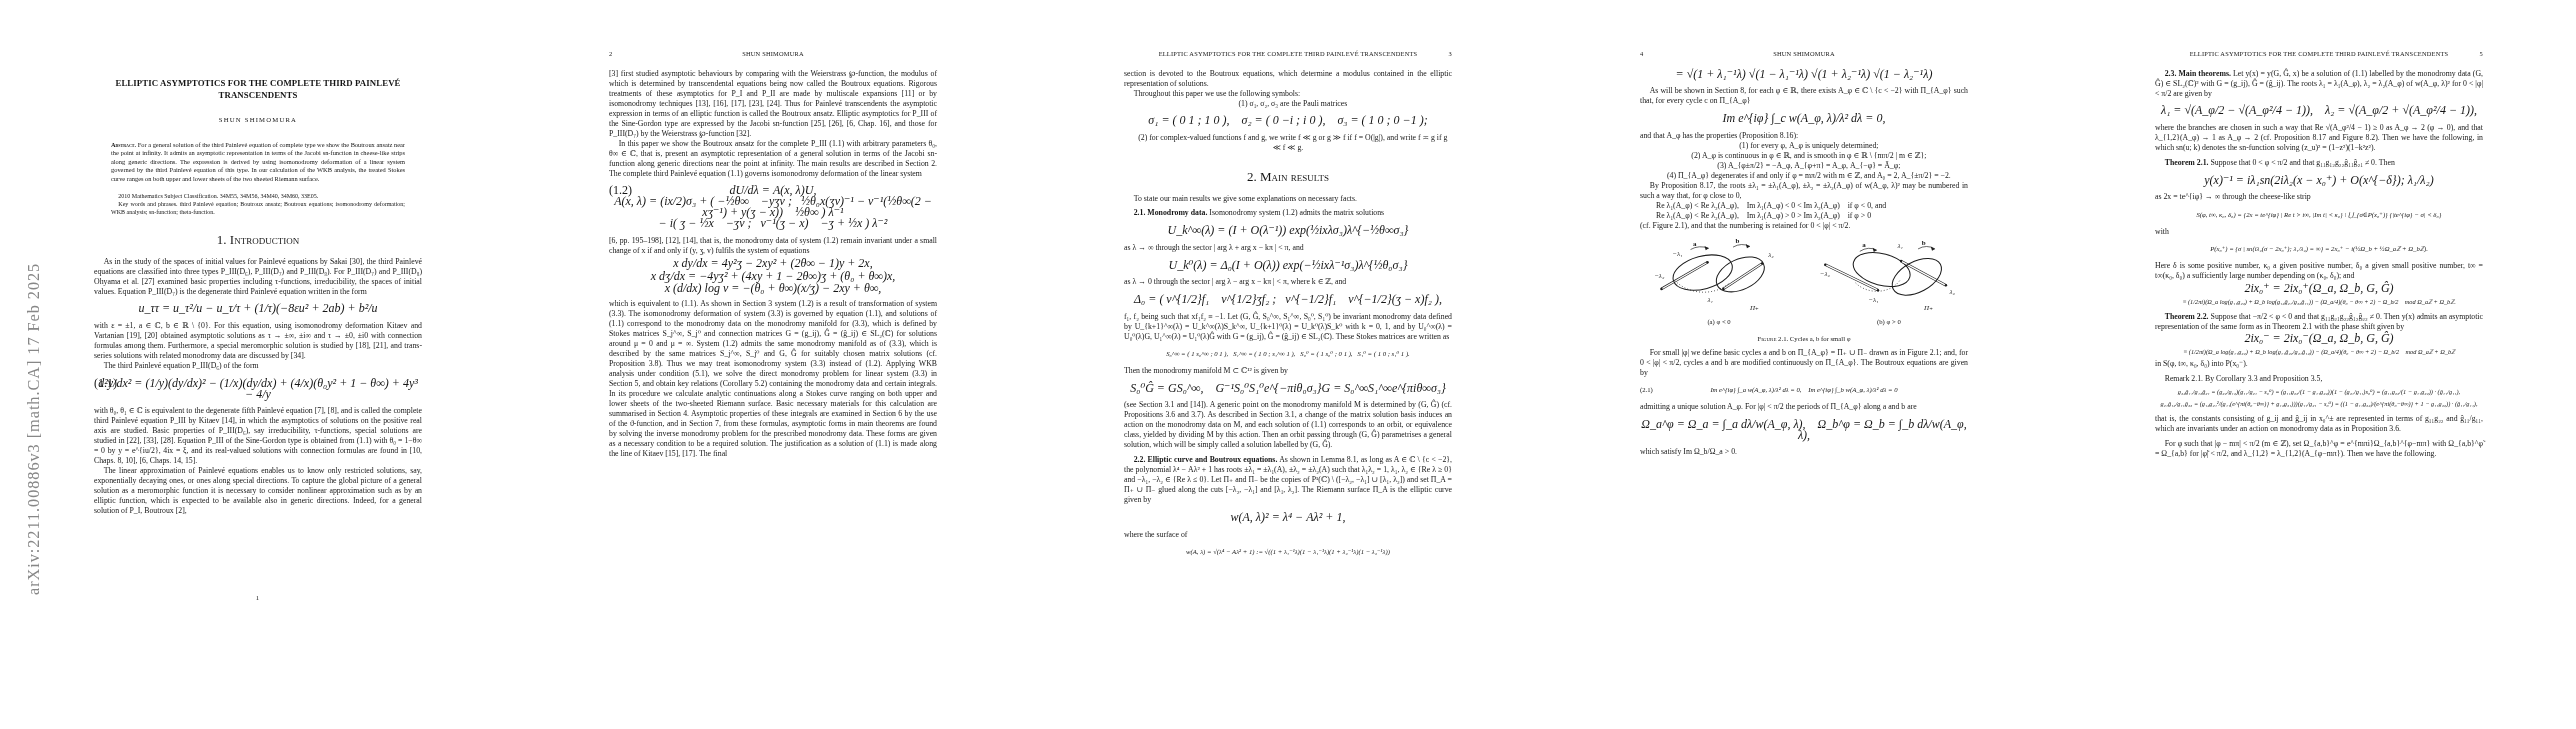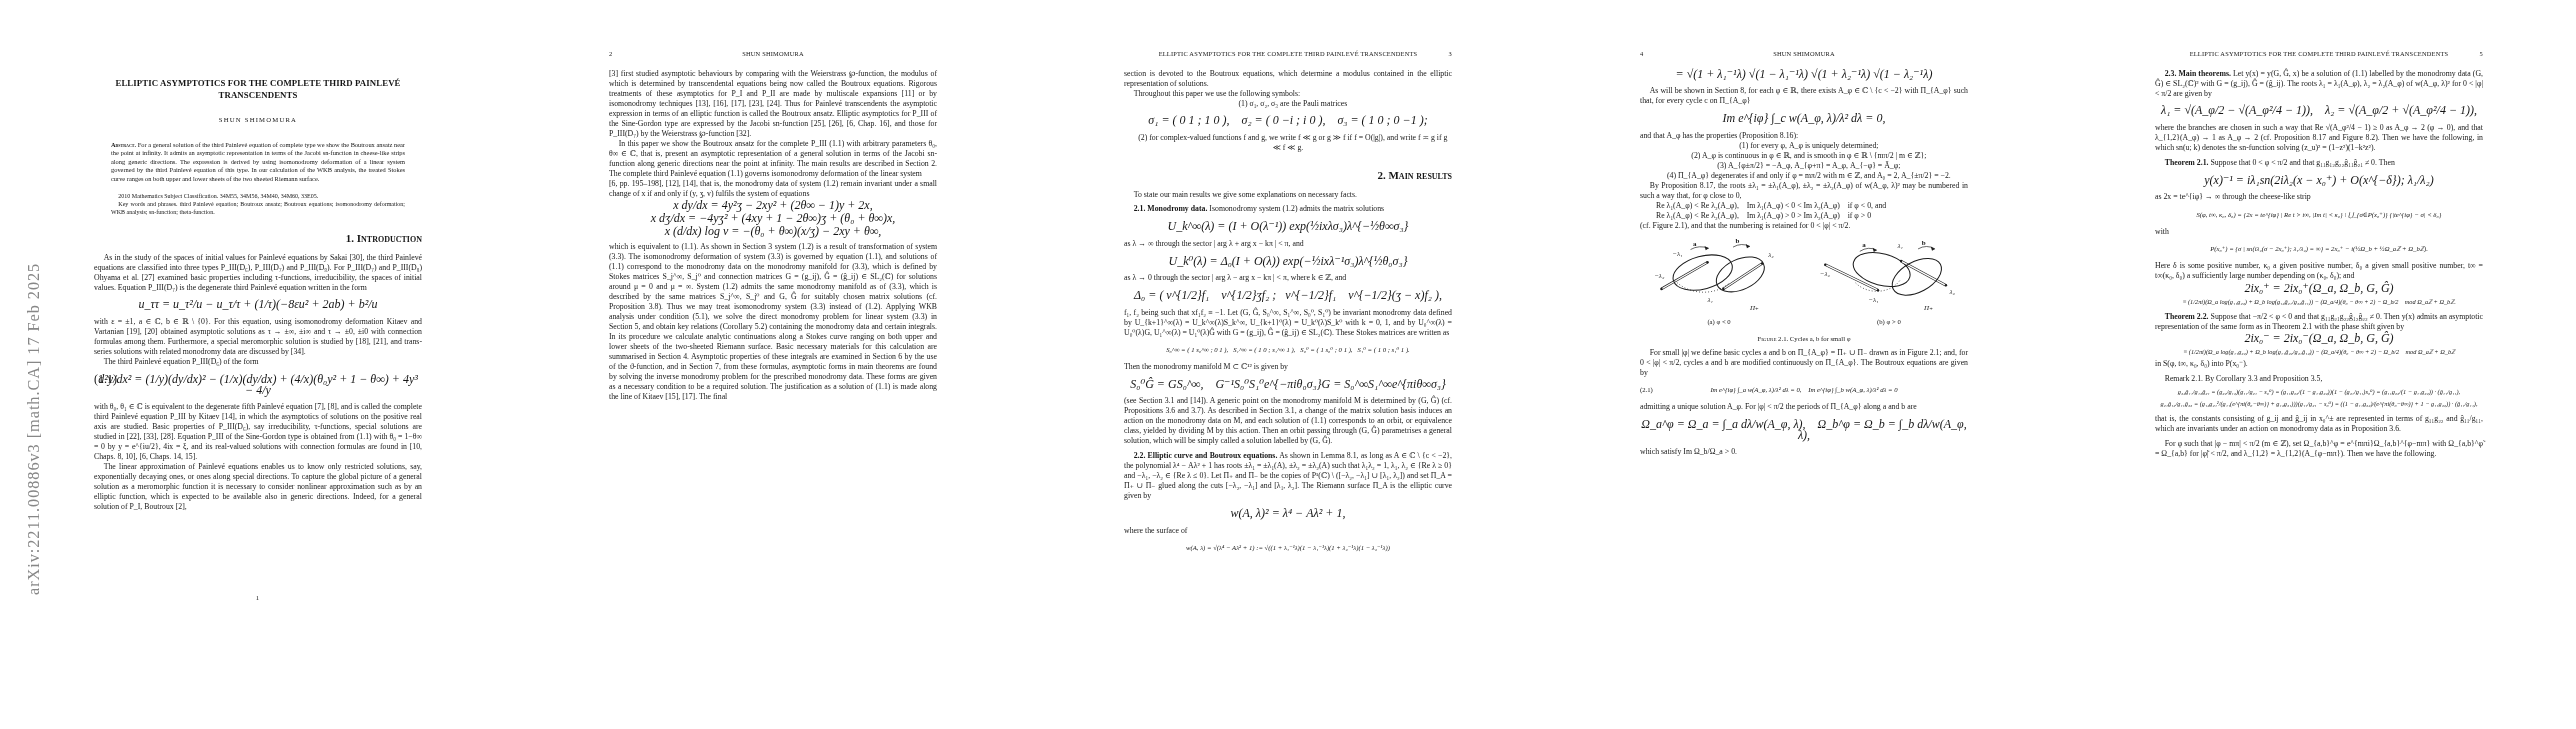--- a/index.html
+++ b/index.html
@@ -14,21 +14,21 @@
   .stamp{position:absolute;left:24px;top:170px;height:425px;writing-mode:vertical-rl;
          transform:rotate(180deg);font-size:16.4px;color:#878787;letter-spacing:0.9px;
          white-space:nowrap;}
 
   .title{font-size:8.8px;font-weight:bold;text-align:center;line-height:12px;margin:0;letter-spacing:0.1px;}
   .author{font-size:6.7px;text-align:center;letter-spacing:1.2px;margin:14.6px 0 0;}
   .abstract{font-size:6.4px;line-height:8.5px;text-align:justify;margin:18px 17px 0;}
   .lbl-sc{font-variant:small-caps;}
   .meta{font-size:6px;line-height:8px;text-align:justify;margin:0 17px;text-indent:7.3px;}
   .meta.first{margin-top:9px;}
-  .sechead{font-size:11px;text-align:right;font-variant:small-caps;margin:16px 0 8.5px;font-weight:bold;}
+  .sechead{font-size:13px;text-align:center;font-variant:small-caps;margin:16px 0 8.5px;font-weight:normal;}
 
   .rhead{position:relative;font-size:6.4px;letter-spacing:0.2px;text-align:center;height:9px;margin-bottom:9.7px;}
   .rh-left{position:absolute;left:0;}
   .rh-right{position:absolute;right:0;}
 
   .p{font-size:7.8px;line-height:10px;text-align:justify;margin:0;text-indent:9.7px;}
   .n{text-indent:0;}
   .sp{margin-top:4.9px;}
   .item{text-indent:9.7px;text-align:center;}
   .ineq{text-indent:16px;text-align:left;}
@@ -80,20 +80,26 @@
       <p class="p">The linear approximation of Painlevé equations enables us to know only restricted solutions, say, exponentially decaying ones, or ones along special directions. To capture the global picture of a general solution as a meromorphic function it is necessary to consider nonlinear approximation such as by an elliptic function, which is expected to be available also in generic directions. Indeed, for a general solution of P_I, Boutroux [2],</p>
     </div>
     <div class="folio">1</div>
   </div>
 
   <div class="page" id="p2">
     <div class="content">
       <div class="rhead"><span class="rh-left">2</span><span>SHUN SHIMOMURA</span></div>
       <p class="p n">[3] first studied asymptotic behaviours by comparing with the Weierstrass ℘-function, the modulus of which is determined by transcendental equations being now called the Boutroux equations. Rigorous treatments of these asymptotics for P_I and P_II are made by multiscale expansions [11] or by isomonodromy techniques [13], [16], [17], [23], [24]. Thus for Painlevé transcendents the asymptotic expression in terms of an elliptic function is called the Boutroux ansatz. Elliptic asymptotics for P_III of the Sine-Gordon type are expressed by the Jacobi sn-function [25], [26], [6, Chap. 16], and those for P_III(D₇) by the Weierstrass ℘-function [32].</p>
       <p class="p">In this paper we show the Boutroux ansatz for the complete P_III (1.1) with arbitrary parameters θ₀, θ∞ ∈ ℂ, that is, present an asymptotic representation of a general solution in terms of the Jacobi sn-function along generic directions near the point at infinity. The main results are described in Section 2. The complete third Painlevé equation (1.1) governs isomonodromy deformation of the linear system</p>
+      <div class="eq">
+          <span class="tag">(1.2)</span>
+          <span class="eql">dU/dλ = A(x, λ)U,</span>
+          <span class="eql sm">A(x, λ) = (ix/2)σ₃ + ( −½θ∞   −yʒv ;  ½θ₀x(ʒv)⁻¹ − v⁻¹(½θ∞(2 − xʒ⁻¹) + y(ʒ − x))   ½θ∞ ) λ⁻¹</span>
+          <span class="eql sm">− i( ʒ − ½x   −ʒv ;  v⁻¹(ʒ − x)   −ʒ + ½x ) λ⁻²</span>
+        </div>
       <p class="p n">[6, pp. 195–198], [12], [14], that is, the monodromy data of system (1.2) remain invariant under a small change of x if and only if (y, ʒ, v) fulfils the system of equations</p>
       <div class="eq tight">x dy/dx = 4y²ʒ − 2xy² + (2θ∞ − 1)y + 2x,</div>
       <div class="eq tight">x dʒ/dx = −4yʒ² + (4xy + 1 − 2θ∞)ʒ + (θ₀ + θ∞)x,</div>
       <div class="eq tight">x (d/dx) log v = −(θ₀ + θ∞)(x/ʒ) − 2xy + θ∞,</div>
       <p class="p n sp">which is equivalent to (1.1). As shown in Section 3 system (1.2) is a result of transformation of system (3.3). The isomonodromy deformation of system (3.3) is governed by equation (1.1), and solutions of (1.1) correspond to the monodromy data on the monodromy manifold for (3.3), which is defined by Stokes matrices S_j^∞, S_j⁰ and connection matrices G = (g_ij), Ĝ = (ĝ_ij) ∈ SL₂(ℂ) for solutions around μ = 0 and μ = ∞. System (1.2) admits the same monodromy manifold as of (3.3), which is described by the same matrices S_j^∞, S_j⁰ and G, Ĝ for suitably chosen matrix solutions (cf. Proposition 3.8). Thus we may treat isomonodromy system (3.3) instead of (1.2). Applying WKB analysis under condition (5.1), we solve the direct monodromy problem for linear system (3.3) in Section 5, and obtain key relations (Corollary 5.2) containing the monodromy data and certain integrals. In its procedure we calculate analytic continuations along a Stokes curve ranging on both upper and lower sheets of the two-sheeted Riemann surface. Basic necessary materials for this calculation are summarised in Section 4. Asymptotic properties of these integrals are examined in Section 6 by the use of the ϑ-function, and in Section 7, from these formulas, asymptotic forms in main theorems are found by solving the inverse monodromy problem for the prescribed monodromy data. These forms are given as a necessary condition to be a required solution. The justification as a solution of (1.1) is made along the line of Kitaev [15], [17]. The final</p>
     </div>
   </div>
 
   <div class="page" id="p3">
     <div class="content">

